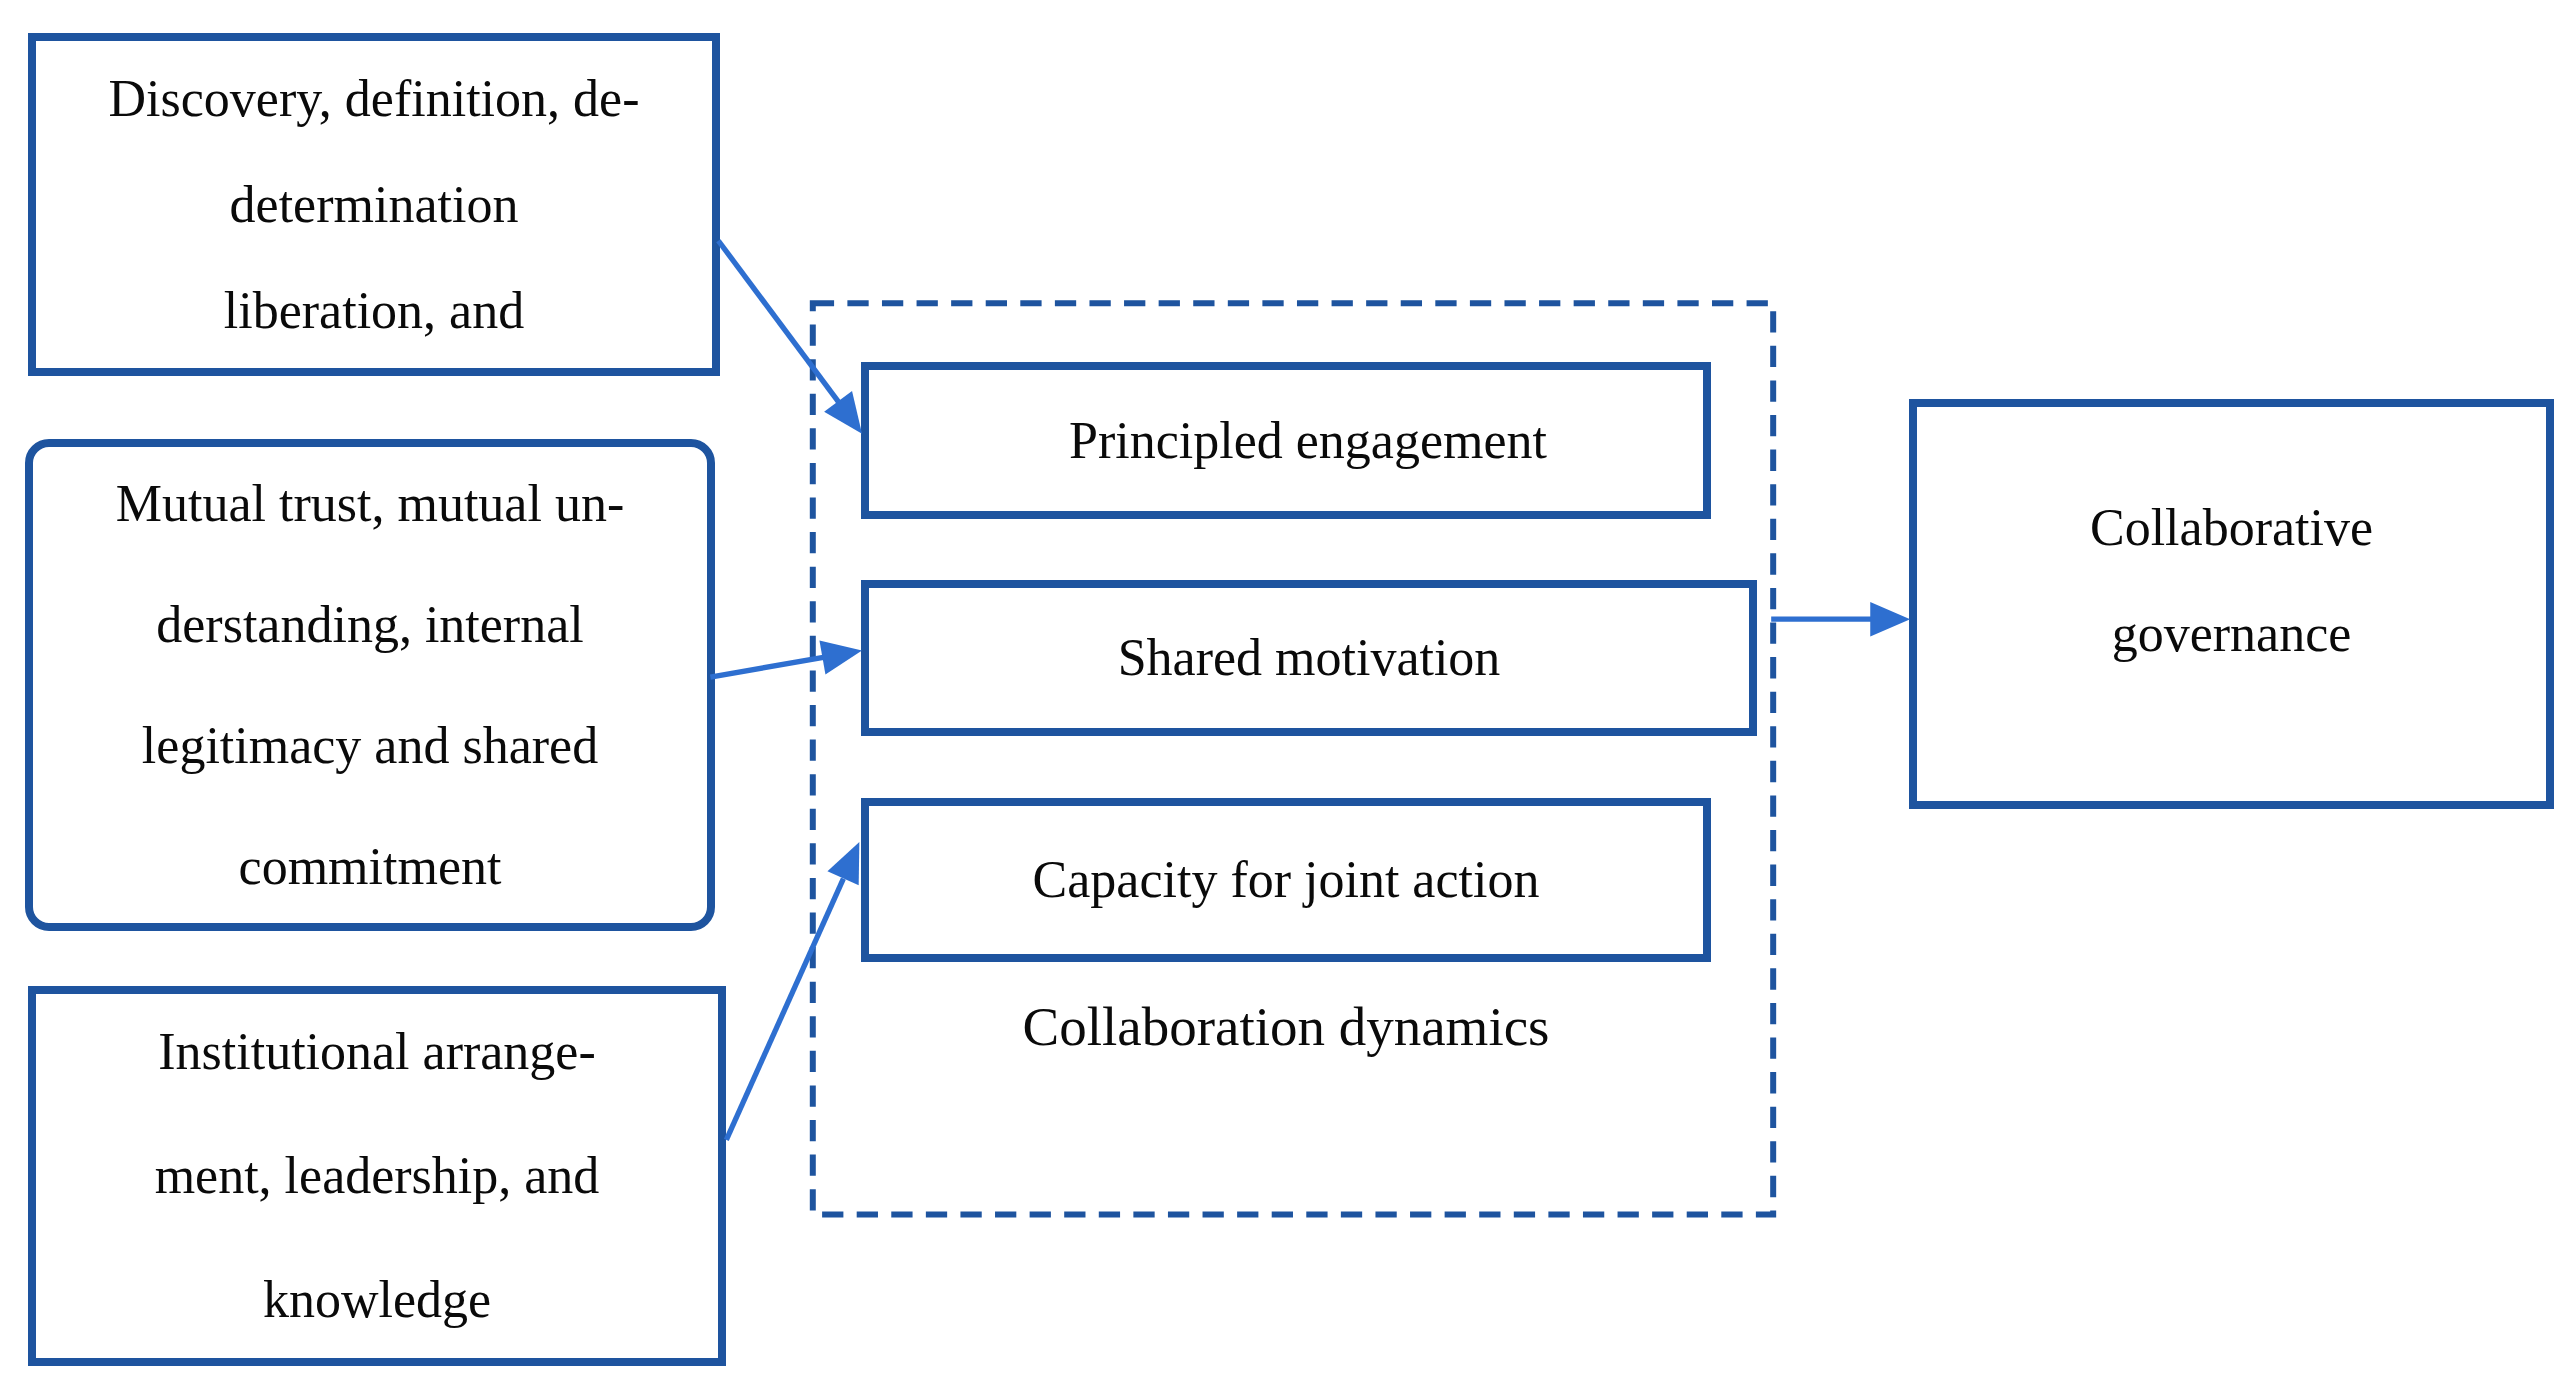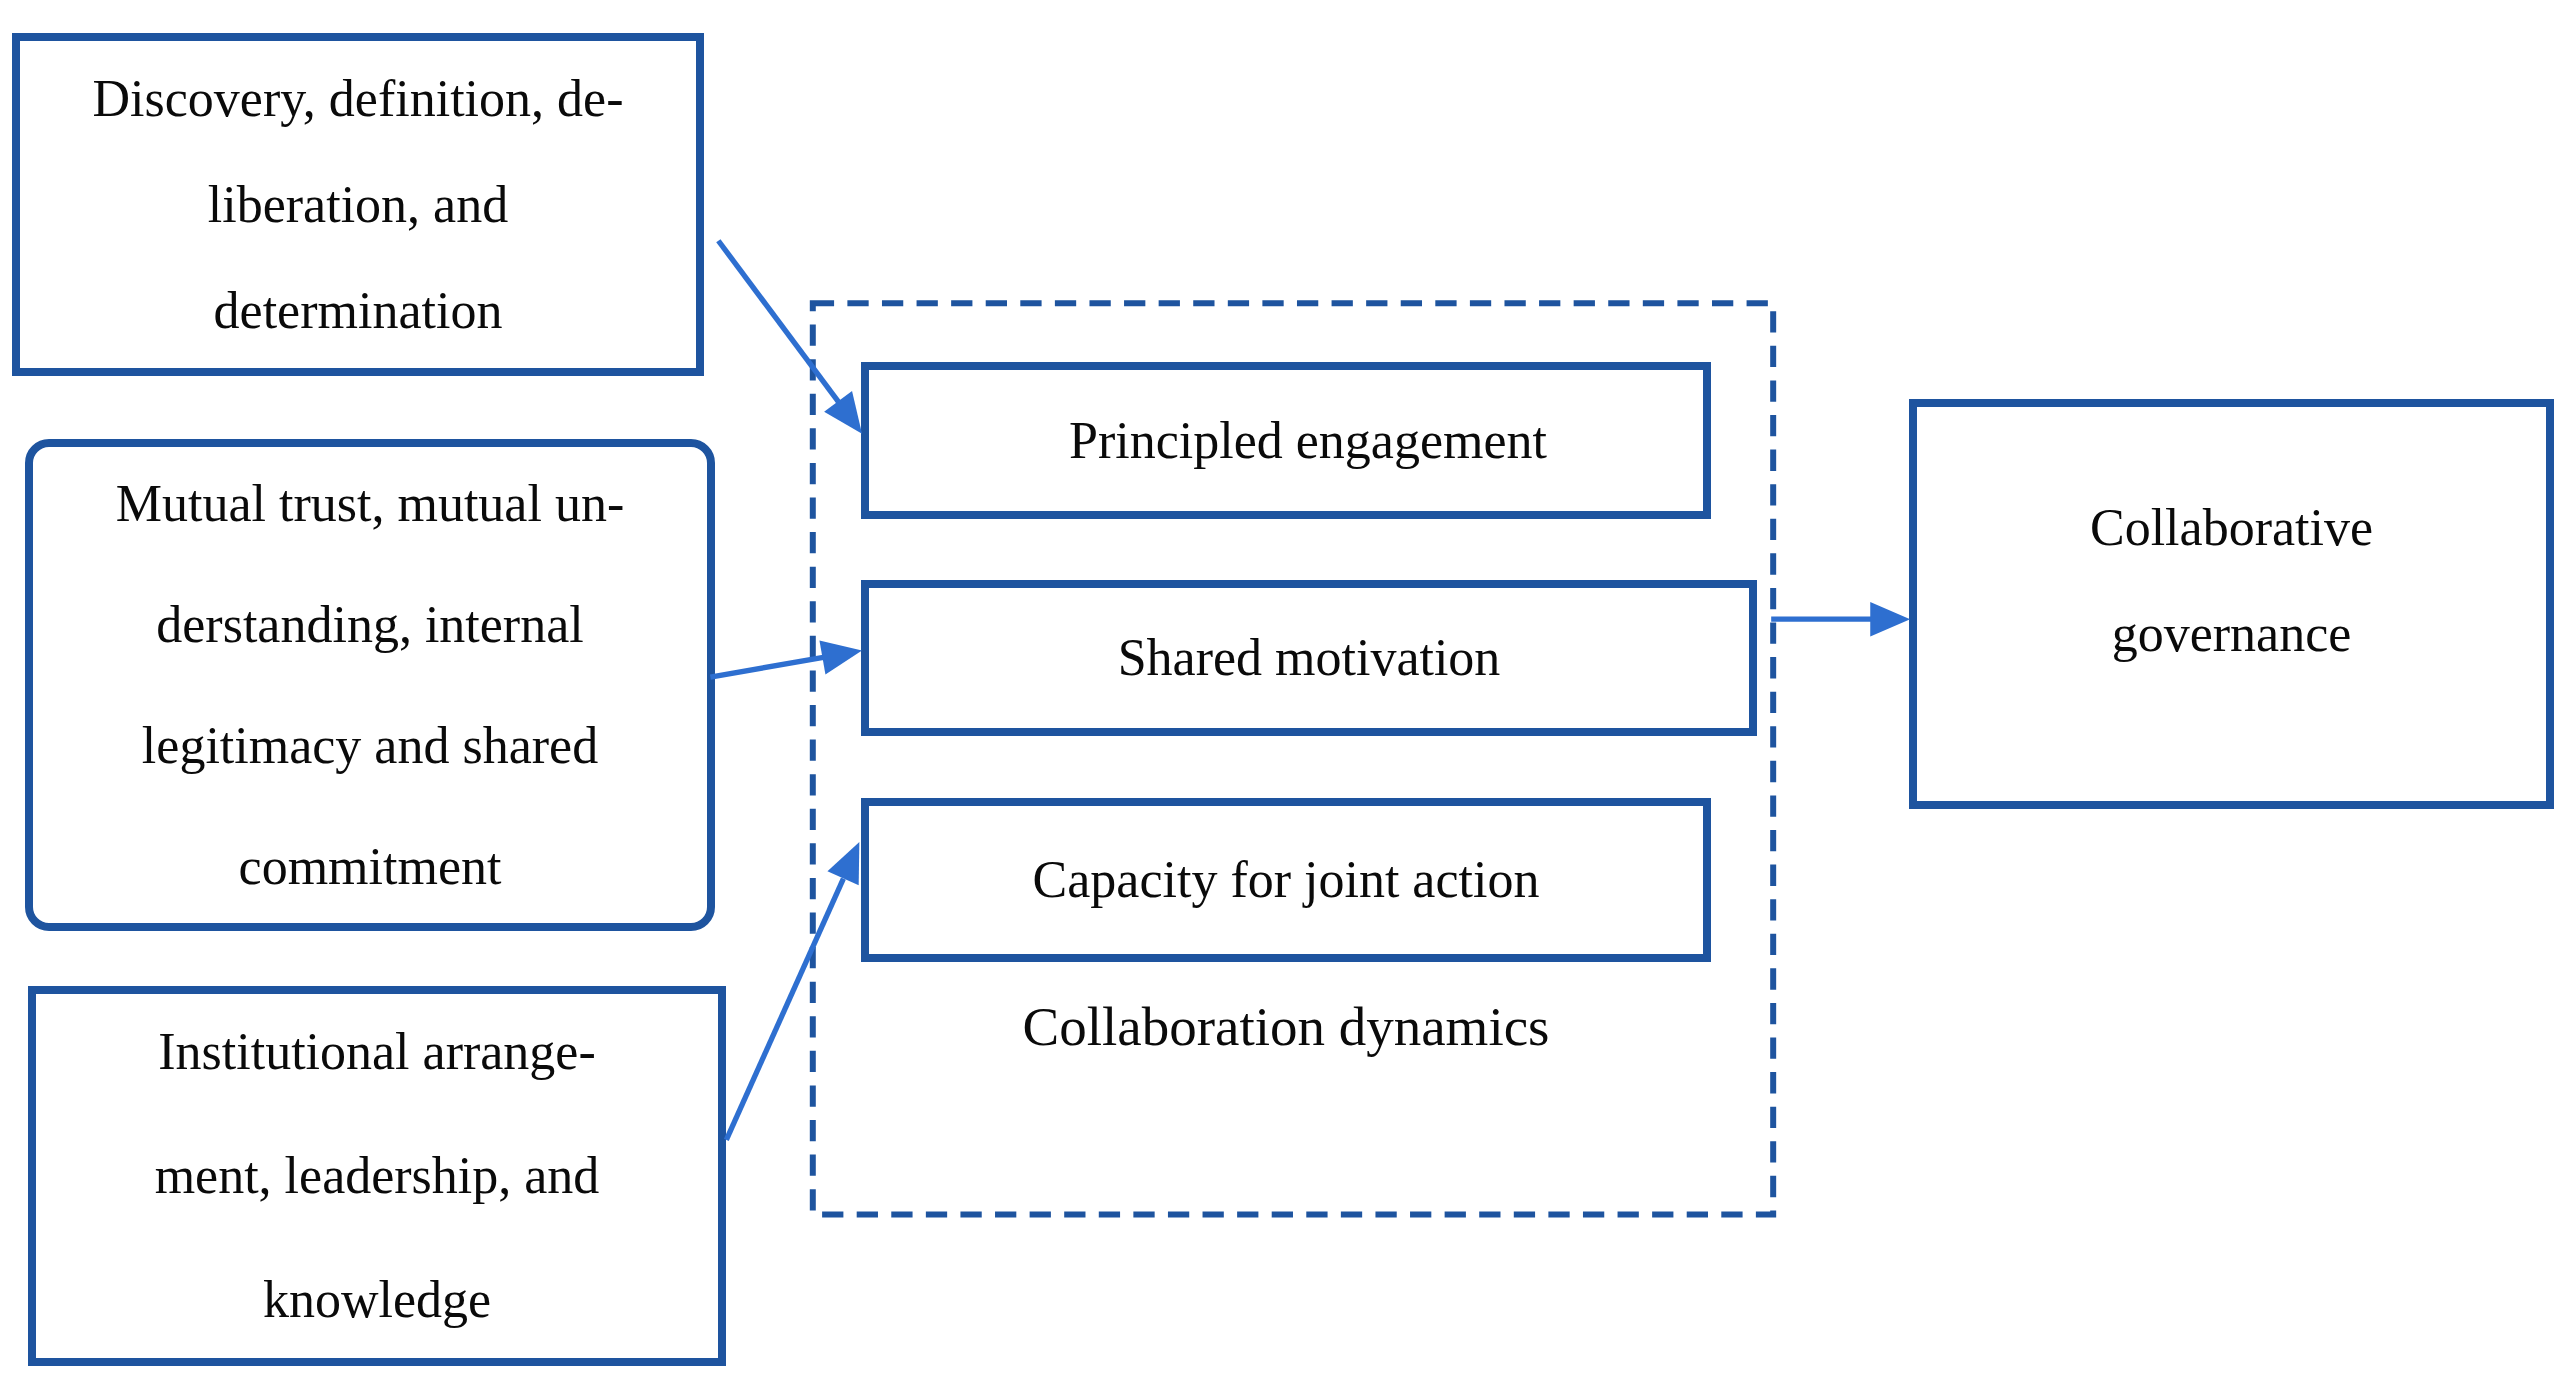--- a/index.html
+++ b/index.html
@@ -29,21 +29,21 @@
     text-align:center;
   }
   .node .line{display:block;width:100%;}
   .big-text{font-size:52px;}
   .lh-1{line-height:106px;}
   .lh-2{line-height:121px;border-radius:24px;}
   .lh-3{line-height:124px;}
   .lh-cg{line-height:106px;}
   .mid-label{font-size:52px;line-height:1;}
   
-  #box-left-1{left:12px;top:33px;width:692px;height:343px;}
+  #box-left-1{left:28px;top:33px;width:692px;height:343px;}
   #box-left-2{left:25px;top:439px;width:690px;height:492px;}
   #box-left-3{left:28px;top:986px;width:698px;height:380px;}
   
   #box-pe{left:861px;top:362px;width:850px;height:157px;padding-left:44px;}
   #box-sm{left:861px;top:580px;width:896px;height:156px;}
   #box-cj{left:861px;top:798px;width:850px;height:164px;}
   
   #dynamics-label{
     position:absolute;left:861px;top:983px;width:850px;height:86px;
     display:flex;align-items:center;justify-content:center;
@@ -65,22 +65,22 @@
   .arrow-line{stroke:var(--arrow);stroke-width:8;fill:none;}
   .arrow-head{fill:var(--arrow);stroke:none;}
 </style>
 </head>
 <body>
 
 <div id="canvas">
 
   <div class="node big-text lh-1" id="box-left-1">
     <span class="line">Discovery, definition, de-</span>
+    <span class="line">determination</span>
     <span class="line">liberation, and</span>
-    <span class="line">determination</span>
   </div>
 
   <div class="node big-text lh-2" id="box-left-2">
     <span class="line">Mutual trust, mutual un-</span>
     <span class="line">derstanding, internal</span>
     <span class="line">legitimacy and shared</span>
     <span class="line">commitment</span>
   </div>
 
   <div class="node big-text lh-3" id="box-left-3">

